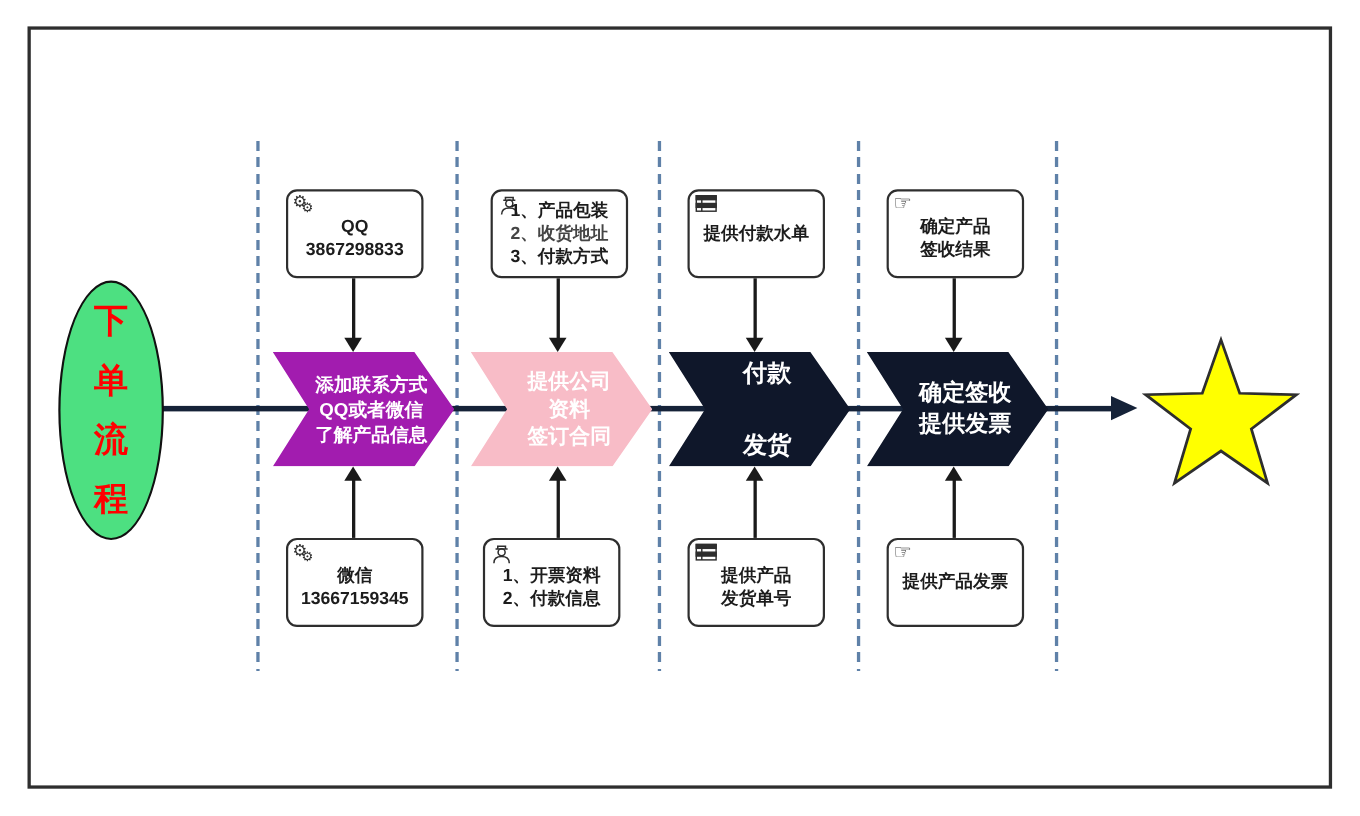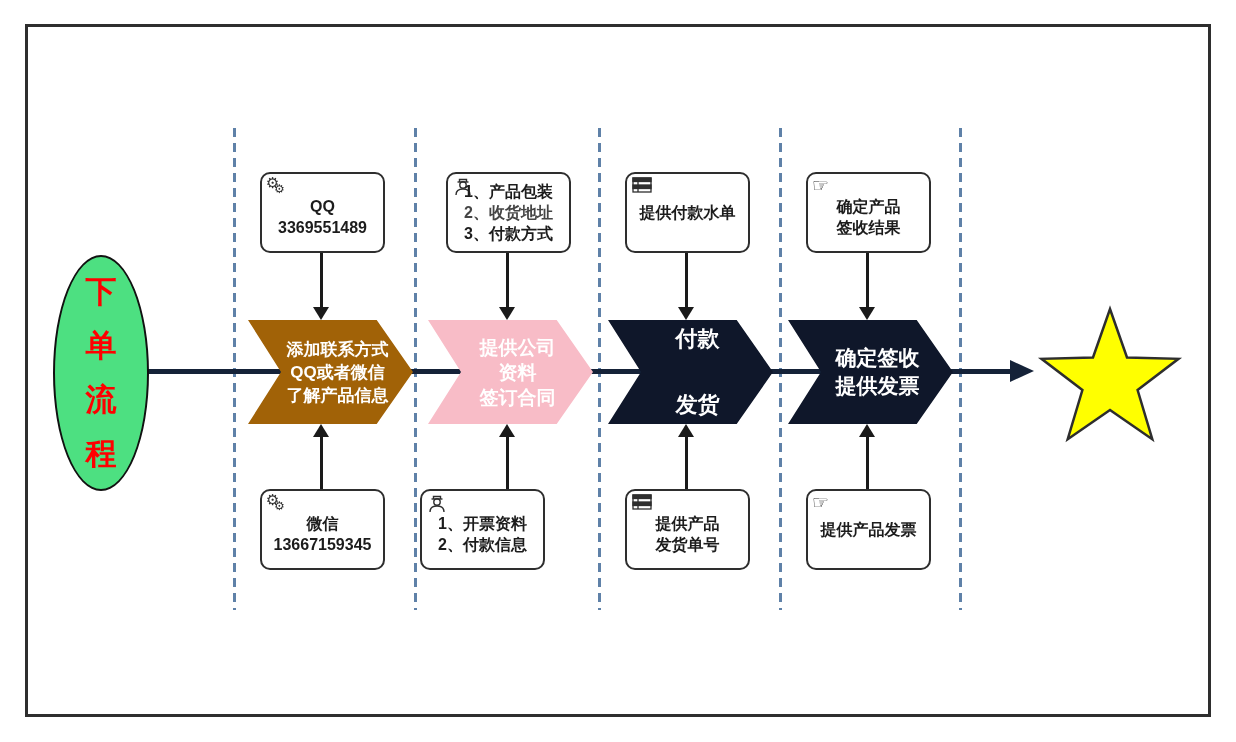--- a/index.html
+++ b/index.html
@@ -35,21 +35,21 @@
 
   
   .box{position:absolute;width:125px;height:81px;background:#fff;border:2.5px solid #2e2e2e;
        border-radius:10px;box-sizing:border-box;}
   .box .txt{position:absolute;left:0;right:0;top:0;bottom:0;display:flex;flex-direction:column;
             justify-content:center;align-items:center;font-weight:bold;font-size:16px;
             line-height:21px;color:#1c1c1c;text-align:center;}
   .box .txt.pad{padding-top:8px;}
   .w-normal{font-weight:700;color:#454545;}
   .bx1{left:260px;top:172px}.bx2{left:260px;top:489px}
-  .bx3{left:446px;top:172px}.bx4{left:420px;top:489px}
+  .bx3{left:446px;top:172px}.bx4{left:439px;top:489px}
   .bx5{left:625px;top:172px}.bx6{left:625px;top:489px}
   .bx7{left:806px;top:172px}.bx8{left:806px;top:489px}
 
   .icon{position:absolute;left:4px;top:2px;width:24px;height:24px;color:#2e2e2e;}
   .gear1{position:absolute;left:0;top:-2px;font-size:15px;}
   .gear2{position:absolute;left:8px;top:6px;font-size:12px;}
   .hand{font-size:19px;line-height:20px;}
 
   
   .conn{position:absolute;width:3px;background:#1a1a1a;}
@@ -78,21 +78,21 @@
   <div class="mainline"></div>
   <div class="mainhead"></div>
 
   <div class="ellipse" style="background-color: rgb(77, 224, 129);">
     <span>下</span>
     <span>单</span>
     <span>流</span>
     <span>程</span>
   </div>
 
-  <div class="chev c1" style="background-color: #a16207;">
+  <div class="chev c1" style="background-color: #a21caf;">
     <span>添加联系方式</span>
     <span>QQ或者微信</span>
     <span>了解产品信息</span>
   </div>
   <div class="chev c2" style="background-color: rgb(248, 188, 199);">
     <span>提供公司</span>
     <span>资料</span>
     <span>签订合同</span>
   </div>
   <div class="chev c3" style="background-color: #0f172a; gap: 36px;">
@@ -104,21 +104,21 @@
     <span>提供发票</span>
   </div>
 
   <div class="box bx1">
     <span class="icon">
         <span class="gear1">⚙</span>
         <span class="gear2">⚙</span>
       </span>
     <div class="txt pad">
       <span>QQ</span>
-      <span>3369551489</span>
+      <span>3867298833</span>
     </div>
   </div>
   <div class="box bx2">
     <span class="icon">
         <span class="gear1">⚙</span>
         <span class="gear2">⚙</span>
       </span>
     <div class="txt pad">
       <span>微信</span>
       <span>13667159345</span>

